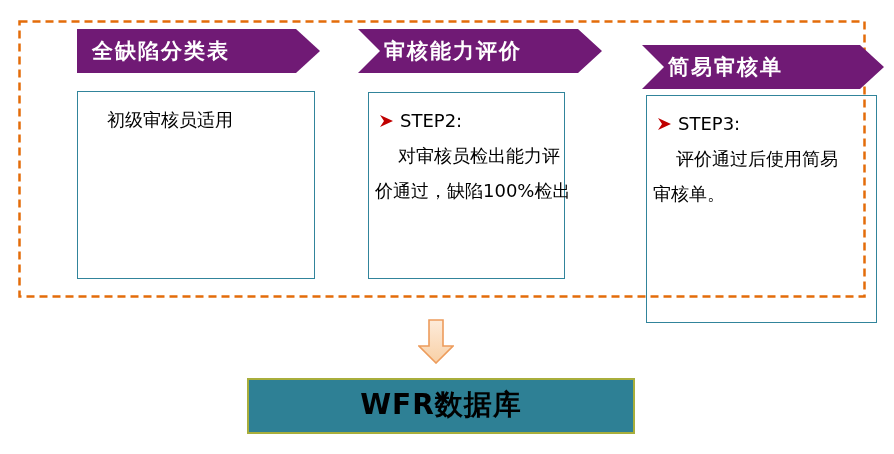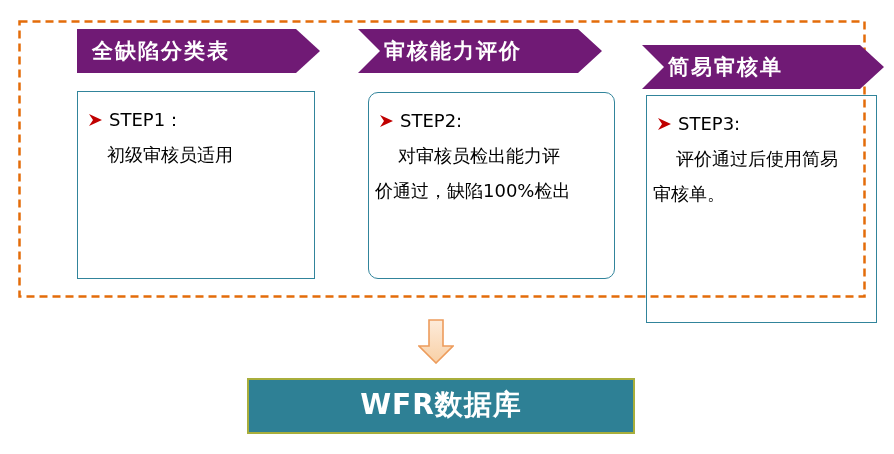--- a/index.html
+++ b/index.html
@@ -26,52 +26,47 @@
       clip-path:polygon(0 0, calc(100% - 24px) 0, 100% 50%, calc(100% - 24px) 100%, 0 100%, 22px 50%);}
   .h3{left:642px;width:242px;padding-left:26px;
       clip-path:polygon(0 0, calc(100% - 24px) 0, 100% 50%, calc(100% - 24px) 100%, 0 100%, 22px 50%);margin-top:16px;}
   
   .stepbox{
     position:absolute;background:#ffffff;border:1px solid #31849B;
     box-sizing:border-box;z-index:1;
     color:#000000;font-size:18px;padding-top:10px;
   }
   .b1{left:77px;top:91px;width:238px;height:188px;}
-  .b2{left:368px;top:92px;width:247px;height:187px;border-radius:10px;}
+  .b2{left:368px;top:92px;width:197px;height:187px;}
   .b3{left:646px;top:95px;width:231px;height:228px;}
   .step-head{padding-left:11px;line-height:35px;white-space:nowrap;}
   .bullet{display:inline-block;width:13px;height:12px;margin-right:7px;vertical-align:baseline;}
   .content-line{line-height:35px;padding-left:6px;white-space:nowrap;}
   .content-line.indent{padding-left:29px;}
   
   .down-arrow{position:absolute;left:418px;top:319px;width:36px;height:45px;z-index:2;}
   
   .db-bar{
     position:absolute;left:247px;top:378px;width:388px;height:56px;
     background:#2E8095;border:2px solid #A8AE3C;box-sizing:border-box;
-    color:#ffffff;font-weight:bold;font-size:28px;letter-spacing:1px;
+    color:#000000;font-weight:bold;font-size:28px;letter-spacing:1px;
     text-align:center;line-height:50px;z-index:2;
   }
 </style>
 </head>
 <body>
 
 <div class="canvas">
 
   <svg class="frame" width="848" height="278">
     <rect x="1.5" y="1.5" width="845" height="275" fill="none" stroke="#E36C0A" stroke-width="2.5" stroke-dasharray="8 5"></rect>
   </svg>
 
   <div class="header h1">全缺陷分类表</div>
   <div class="stepbox b1">
-    <div class="step-head">
-      <svg class="bullet" viewBox="0 0 13 12">
-        <polygon points="0,0 13,6 0,12 4,6" fill="#C00000"></polygon>
-      </svg><span>STEP1：</span>
-    </div>
     <div class="content-line indent">初级审核员适用</div>
     <div class="content-line"></div>
   </div>
 
   <div class="header h2">审核能力评价</div>
   <div class="stepbox b2">
     <div class="step-head">
       <svg class="bullet" viewBox="0 0 13 12">
         <polygon points="0,0 13,6 0,12 4,6" fill="#C00000"></polygon>
       </svg><span>STEP2:</span>

